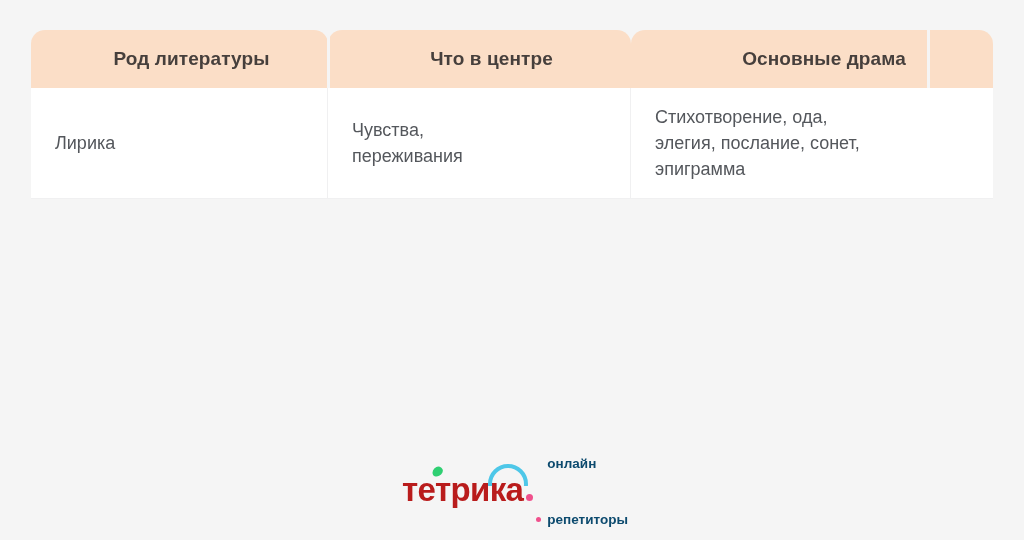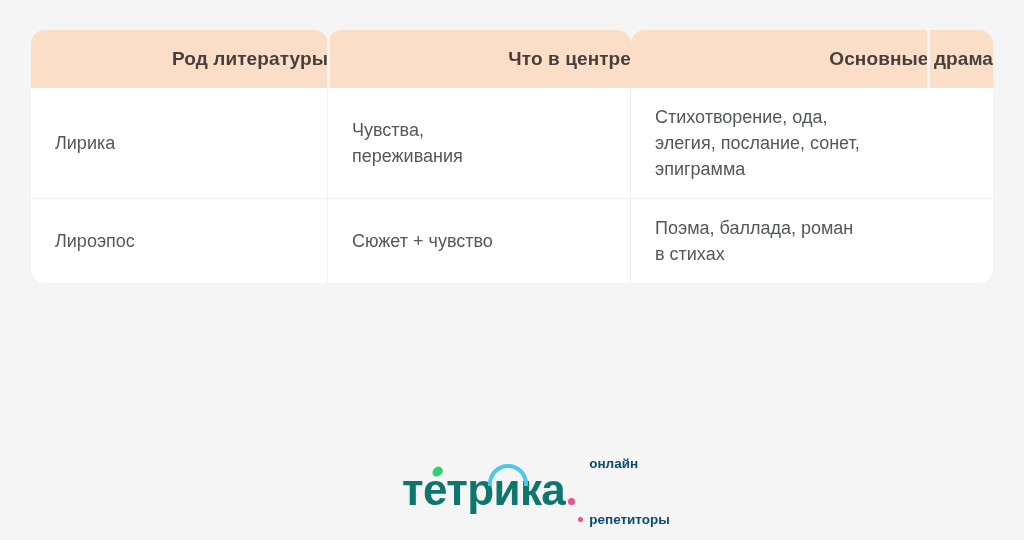--- a/index.html
+++ b/index.html
@@ -42,21 +42,21 @@
     background: #fbdec7;
     vertical-align: middle;
     padding: 0 0 0 24px;
     font-size: 19px;
     font-weight: bold;
     color: #463f3c;
     letter-spacing: 0.1px;
     height: 58px;
     position: relative;
   }
-  .th .th-inner { display: block; line-height: 24px; text-align: right; }
+  .th .th-inner { display: block; line-height: 24px; }
 
   .th-1 { border-top-left-radius: 14px; }
   .th-3 { border-top-right-radius: 14px; }
 
   
   .th-2, .th-3 { border-top-left-radius: 14px; margin-left: 23px; }
   .th-1, .th-2 { border-top-right-radius: 14px; }
 
   .th-gap {
     position: absolute;
@@ -97,24 +97,24 @@
   .logo {
     position: absolute;
     left: 402px;
     top: 470px;
     height: 40px;
     display: flex;
     align-items: center;
   }
   .logo-mark {
     position: relative;
-    font-size: 44px;
+    font-size: 33px;
     font-weight: bold;
     letter-spacing: -0.6px;
-    color: #0f766e;
+    color: #b91c1c;
     line-height: 34px;
   }
   .logo-dot {
     display: inline-block;
     width: 7px;
     height: 7px;
     border-radius: 50%;
     background: #f0508c;
     margin-left: 3px;
     vertical-align: baseline;
@@ -198,31 +198,20 @@
           <td class="td td-1">
               <span class="cell-text">Лирика</span>
             </td>
           <td class="td td-2">
               <span class="cell-text">Чувства,<br>переживания</span>
             </td>
           <td class="td td-3 last-col">
               <span class="cell-text">Стихотворение, ода,<br>элегия, послание, сонет,<br>эпиграмма</span>
             </td>
         </tr>
-        <tr class="r4 tbody-row-last">
-          <td class="td td-1">
-              <span class="cell-text">Лироэпос</span>
-            </td>
-          <td class="td td-2">
-              <span class="cell-text">Сюжет + чувство</span>
-            </td>
-          <td class="td td-3 last-col">
-              <span class="cell-text">Поэма, баллада, роман<br>в стихах</span>
-            </td>
-        </tr>
       </tbody>
     </table>
   </div>
 
   <div class="logo">
     <div class="logo-mark">
       <span>тетрика</span><span class="logo-dot"></span>
       <span class="accent-leaf"></span>
       <span class="arc-full"></span>
     </div>

